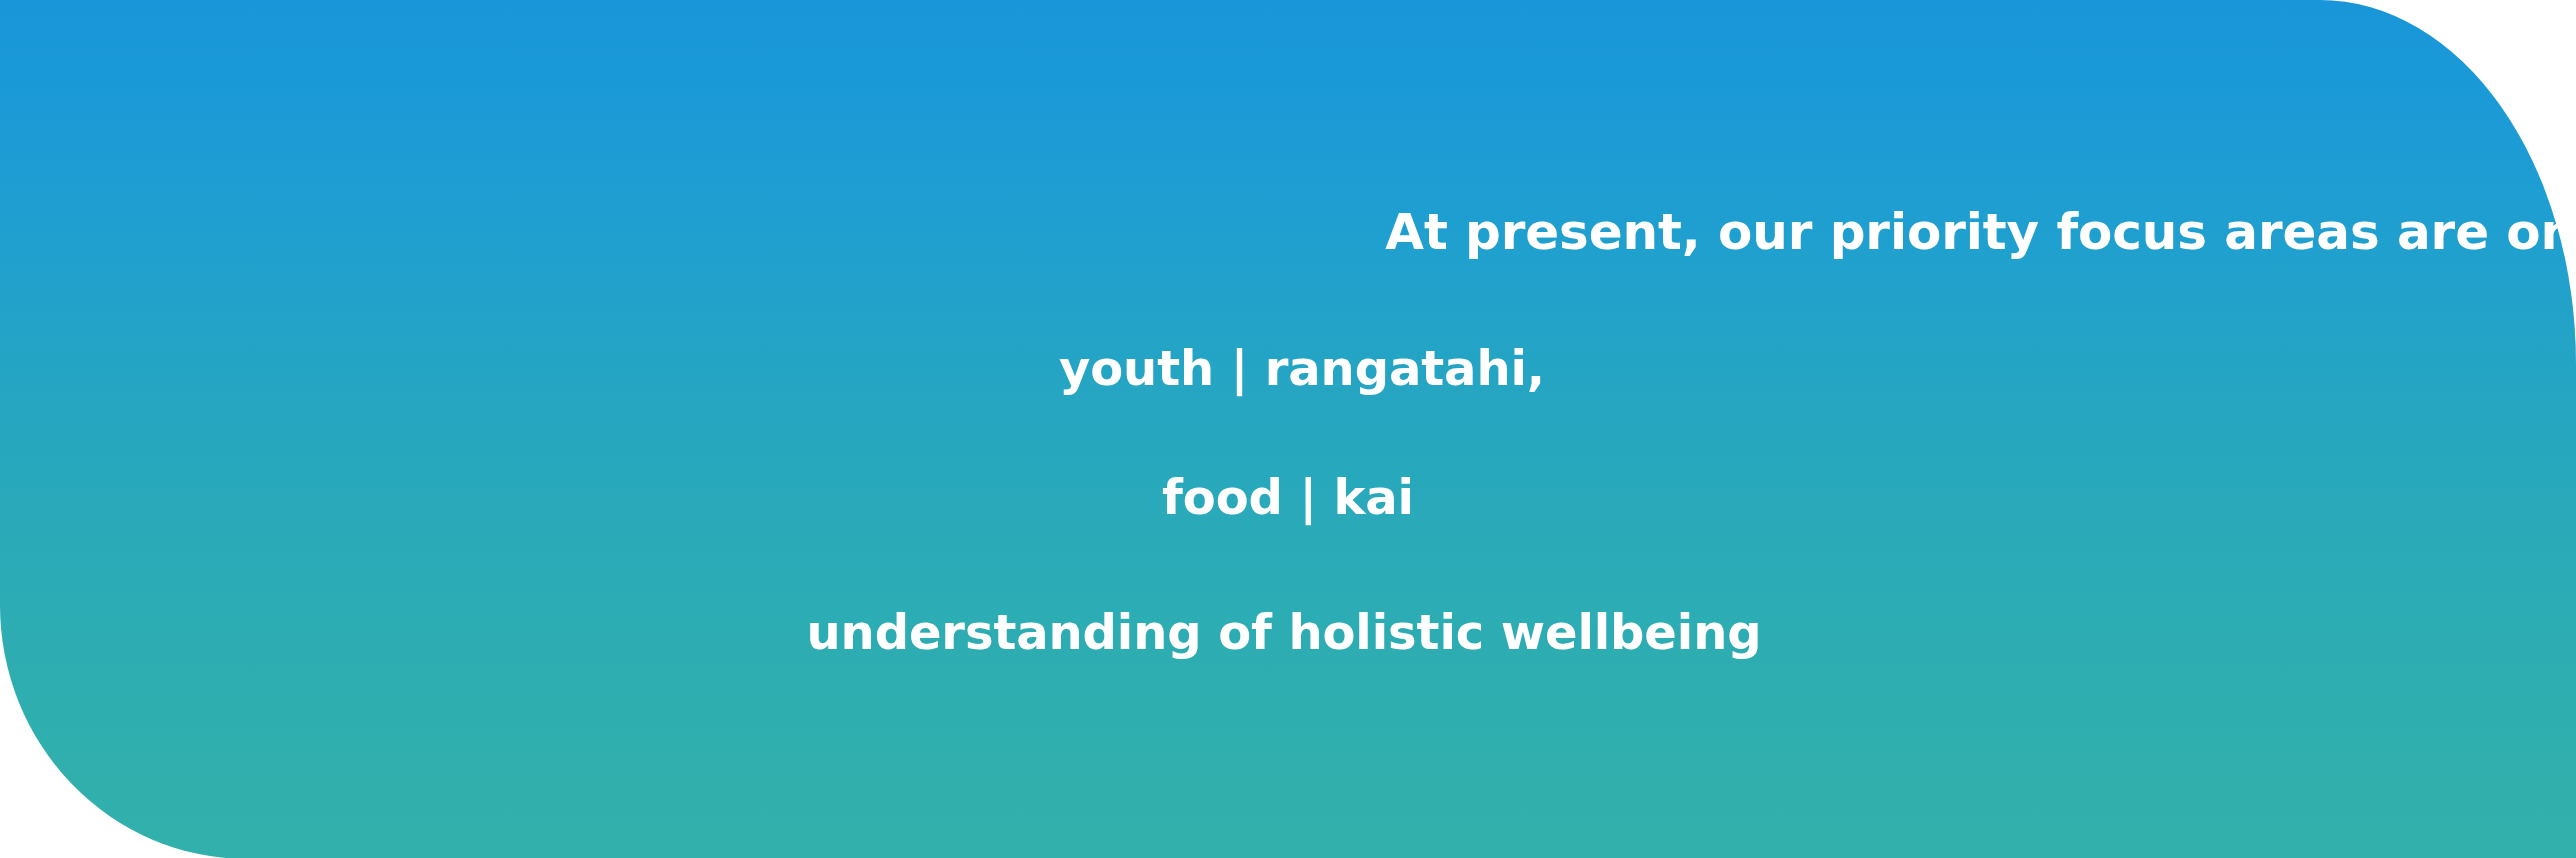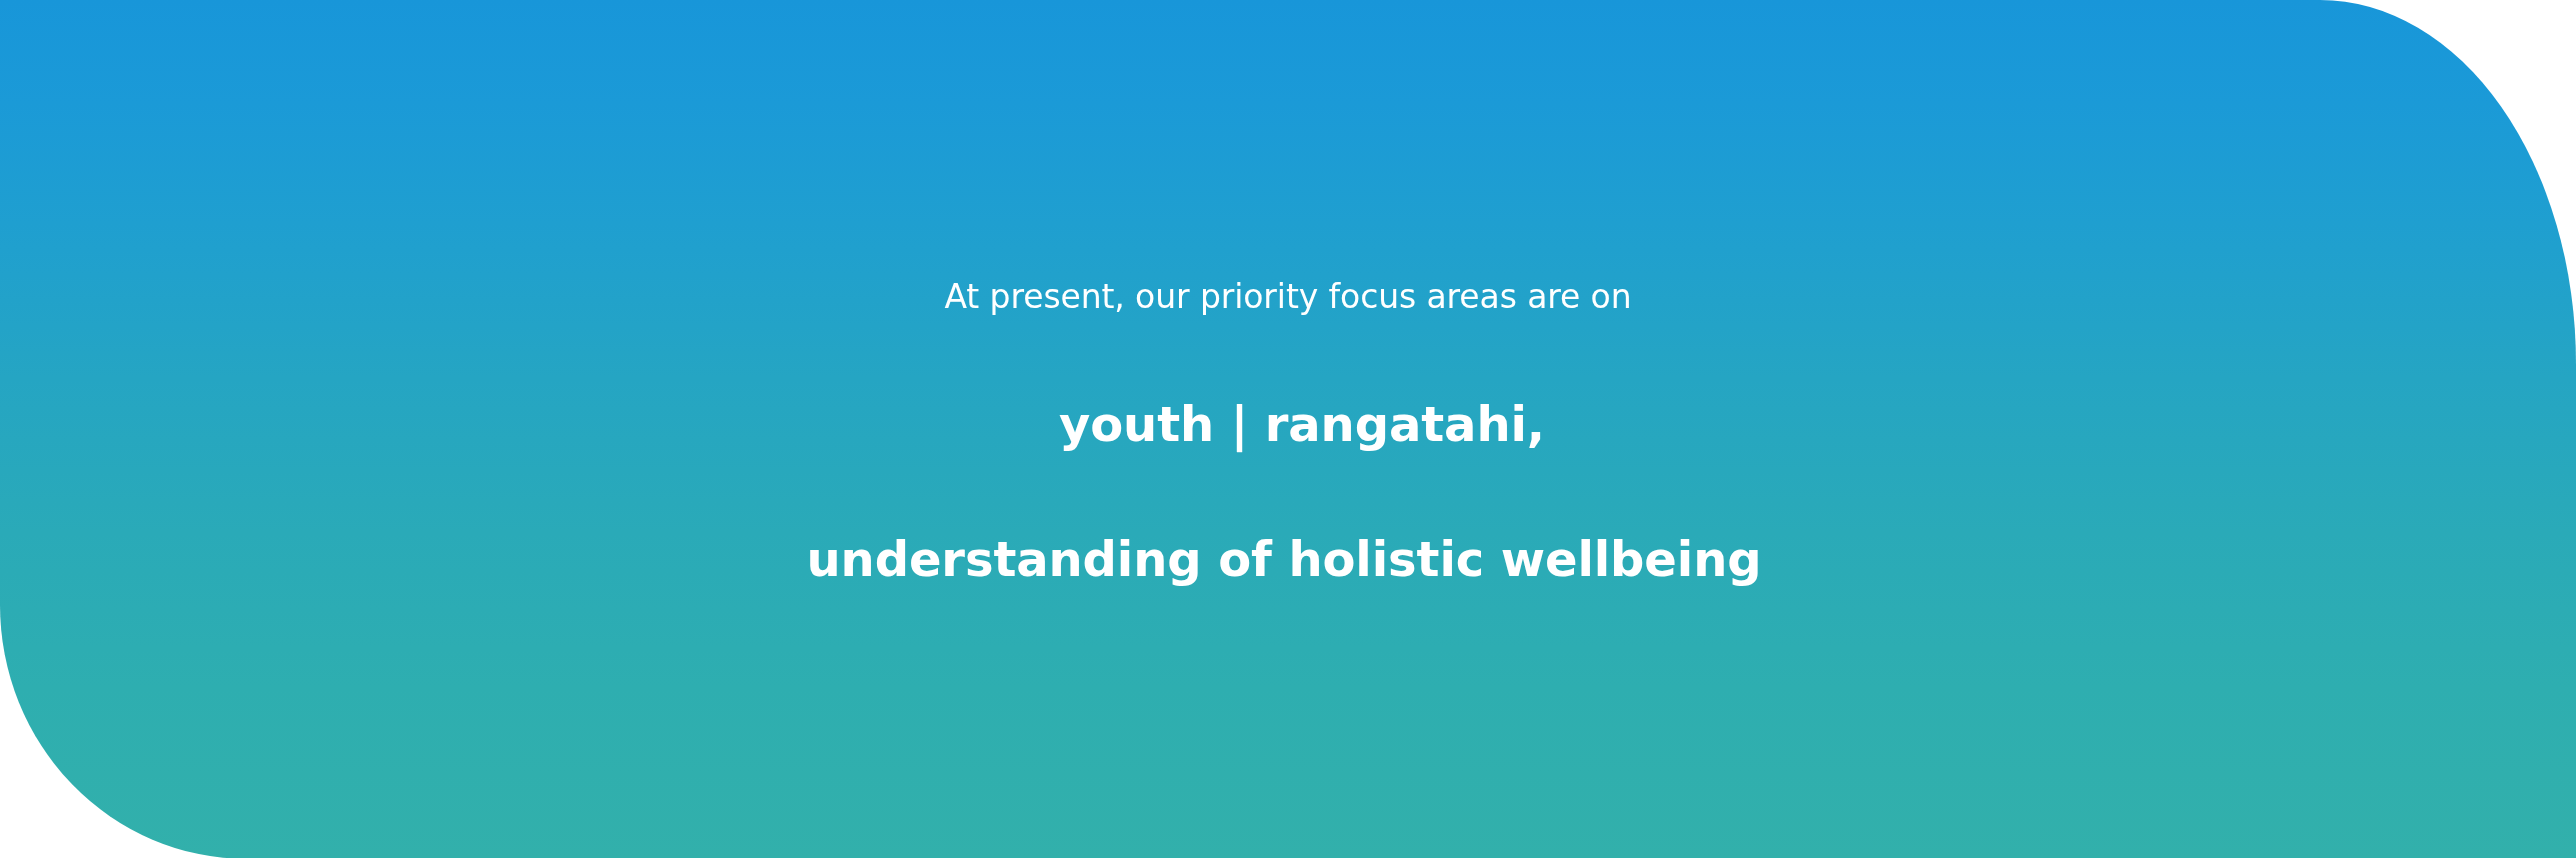--- a/index.html
+++ b/index.html
@@ -52,23 +52,24 @@
   .line {
     display: block;
     color: #ffffff;
     text-align: center;
     white-space: nowrap;
     letter-spacing: -0.1px;
   }
 
   
   .line--regular {
-    font-weight: 400;
-    font-size: 33px;
+    font-weight: 700;
+    font-size: 50px;
     line-height: 1.0;
+    text-align: right;
   }
 
   
   .line--bold {
     font-weight: 700;
     font-size: 48px;
     line-height: 1.0;
   }
 
   
@@ -82,19 +83,20 @@
 <body>
 
 <div class="banner">
 
   <div class="text-block">
 
     <span class="line line--regular line-1">At present, our priority focus areas are on</span>
 
     <span class="line line--bold line-2">youth | rangatahi,</span>
 
+    <span class="line line--bold line-3">food | kai</span>
 
     <span class="line line--bold line-4">understanding of holistic wellbeing</span>
 
 
   </div>
 </div>
 
 
 </body></html>

